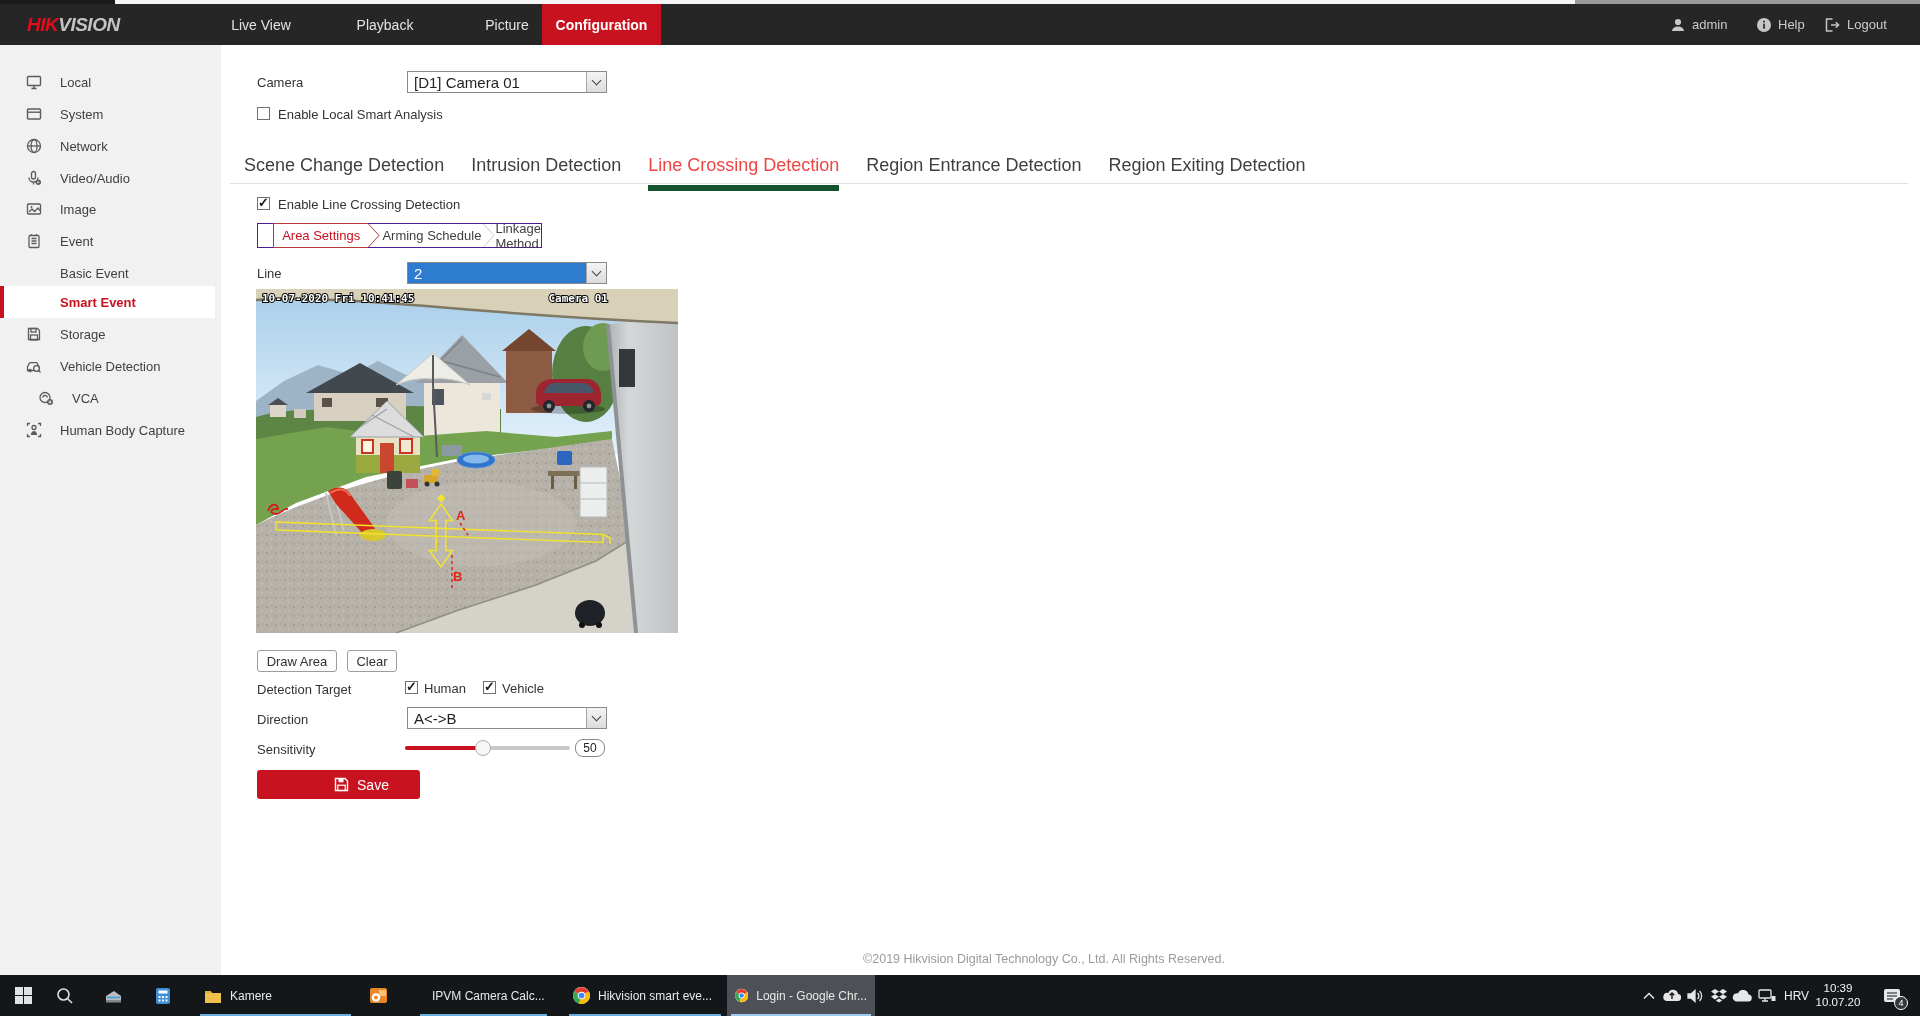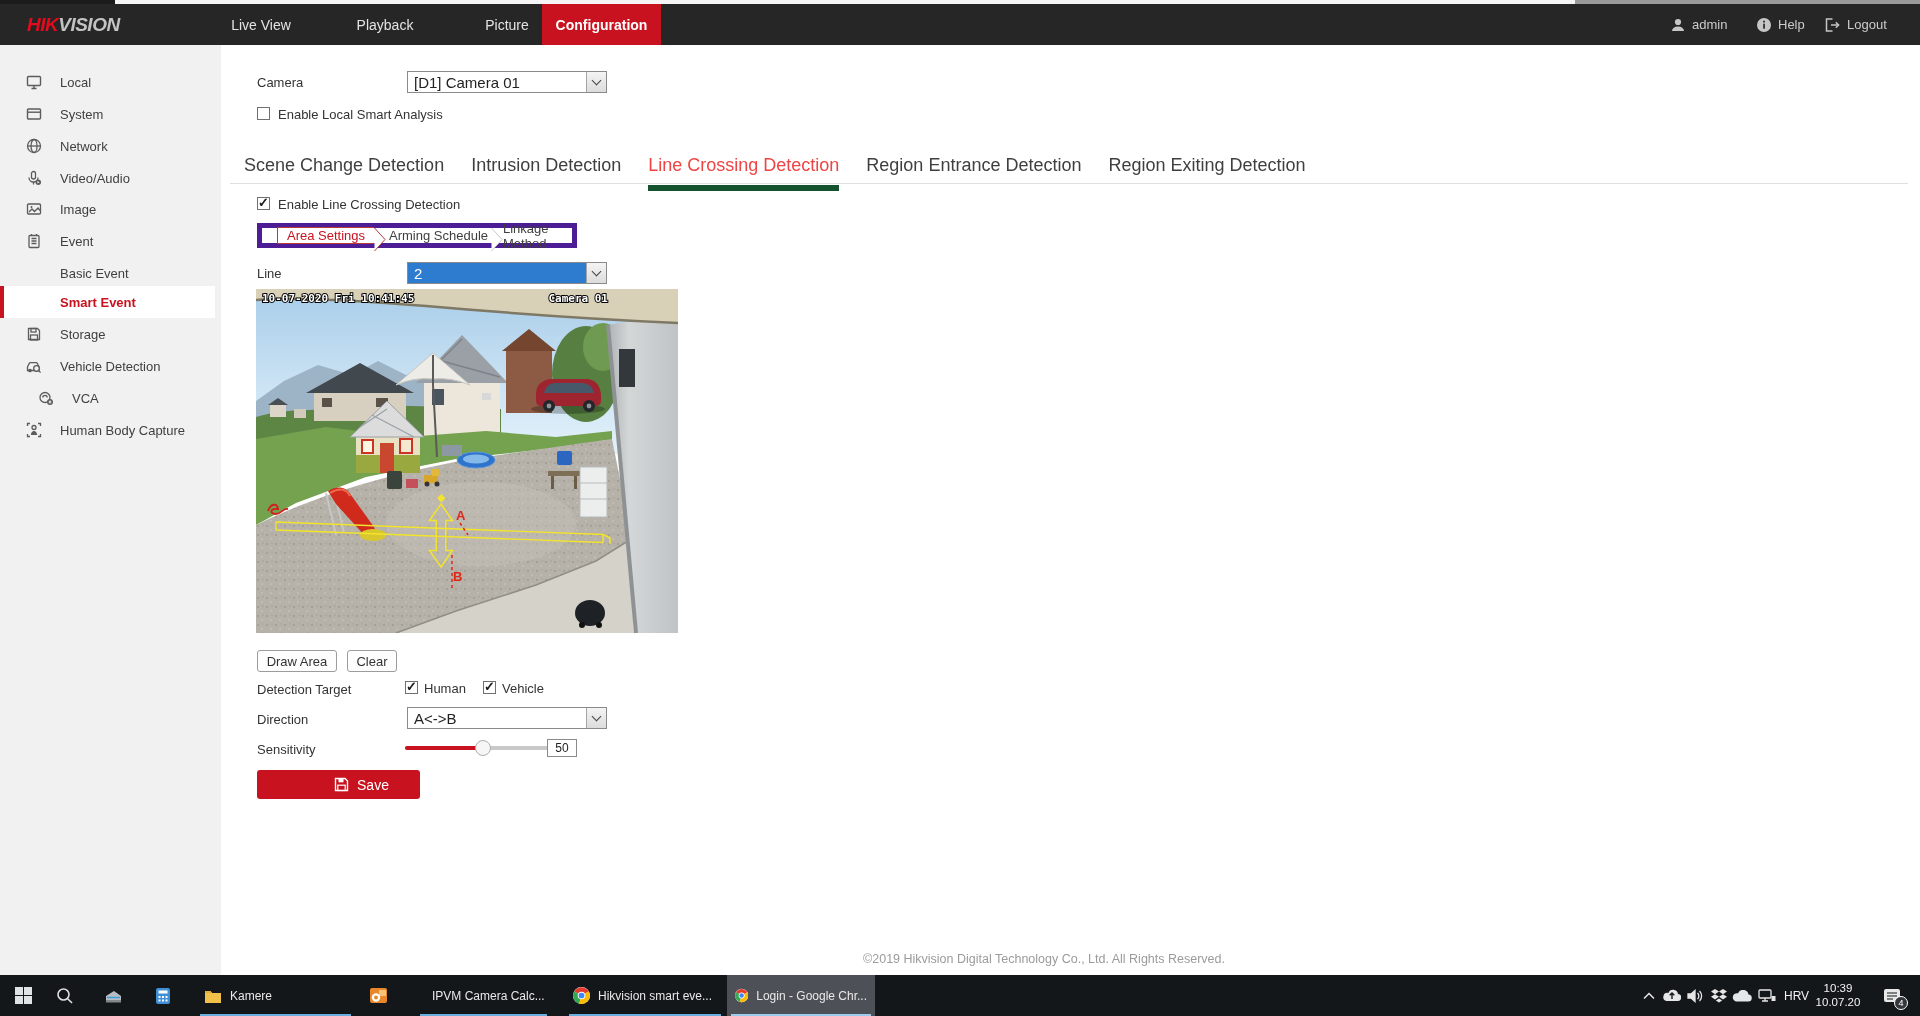--- a/index.html
+++ b/index.html
@@ -43,21 +43,21 @@
   .chev { width:7px; height:7px; border-right:1.8px solid #444; border-bottom:1.8px solid #444;
           transform:rotate(45deg); margin-top:-4px; }
 
   
   .tabs { left:244px; top:155px; display:flex; gap:27px; }
   .tab { font-size:18px; color:#3f3f3f; padding-bottom:9px; cursor:pointer; white-space:nowrap; }
   .tab.active { color:#ef4444; border-bottom:6px solid #14532d; }
   .tab-divider { left:230px; top:183px; width:1678px; height:1px; background:#e0e0e0; }
 
   
-  .subtabs { left:257px; top:223px; width:320px; height:25px; border:5px solid #4c1d95; background:#fff;
+  .subtabs { left:257px; top:223px; width:285px; height:25px; border:1px solid #4c1d95; background:#fff;
              display:flex; align-items:stretch;padding-left:16px; }
   .subtab { display:flex; align-items:center; justify-content:center; font-size:13px; color:#3f3f3f; cursor:pointer; }
   .subtab.active { color:#c9121f; border:1px solid #b73a3a; border-right:none; margin:-1px 0 -1px -1px; }
   .subtab-sep { flex:0 0 12px; }
 
   .btn { border:1px solid #9c9c9c; border-radius:3px; background:#fdfdfd; font-size:13px; color:#333;
          display:flex; align-items:center; justify-content:center; cursor:pointer; }
   .save-btn { background:#c9121f; border-radius:3px; color:#fff; font-size:14px;
               display:flex; align-items:center; justify-content:center; gap:8px; cursor:pointer; }
 
@@ -393,21 +393,21 @@
     <span class="sel-text">A&lt;-&gt;B</span>
     <span class="sel-btn">
         <span class="chev"></span>
       </span>
   </div>
 
   <span class="abs flabel" style="left:257px;top:742px;">Sensitivity</span>
   <div class="abs slider-track" style="left:405px;top:746px;width:165px;"></div>
   <div class="abs slider-fill" style="left:405px;top:746px;width:78px;"></div>
   <div class="abs slider-handle" style="left:475px;top:740px;"></div>
-  <input class="abs val-box" style="left: 547px; top: 739px;" value="50">
+  <input class="abs val-box" style="left: 575px; top: 739px; border-radius: 8px;" value="50">
 
   <div class="abs save-btn" style="left:257px;top:770px;width:163px;height:29px;padding-left:46px;">
     <span style="display:flex;">
       <svg width="15" height="15" viewBox="0 0 15 15">
           <path d="M1.5 1.5h9.5L13.5 4v9.5h-12z" fill="none" stroke="#fff" stroke-width="1.4"></path>
           <rect x="4.5" y="1.5" width="5" height="3.8" fill="#fff"></rect>
           <rect x="3.8" y="8.2" width="7.4" height="5.3" fill="none" stroke="#fff" stroke-width="1.2"></rect>
         </svg>
     </span>
     <span>Save</span>

